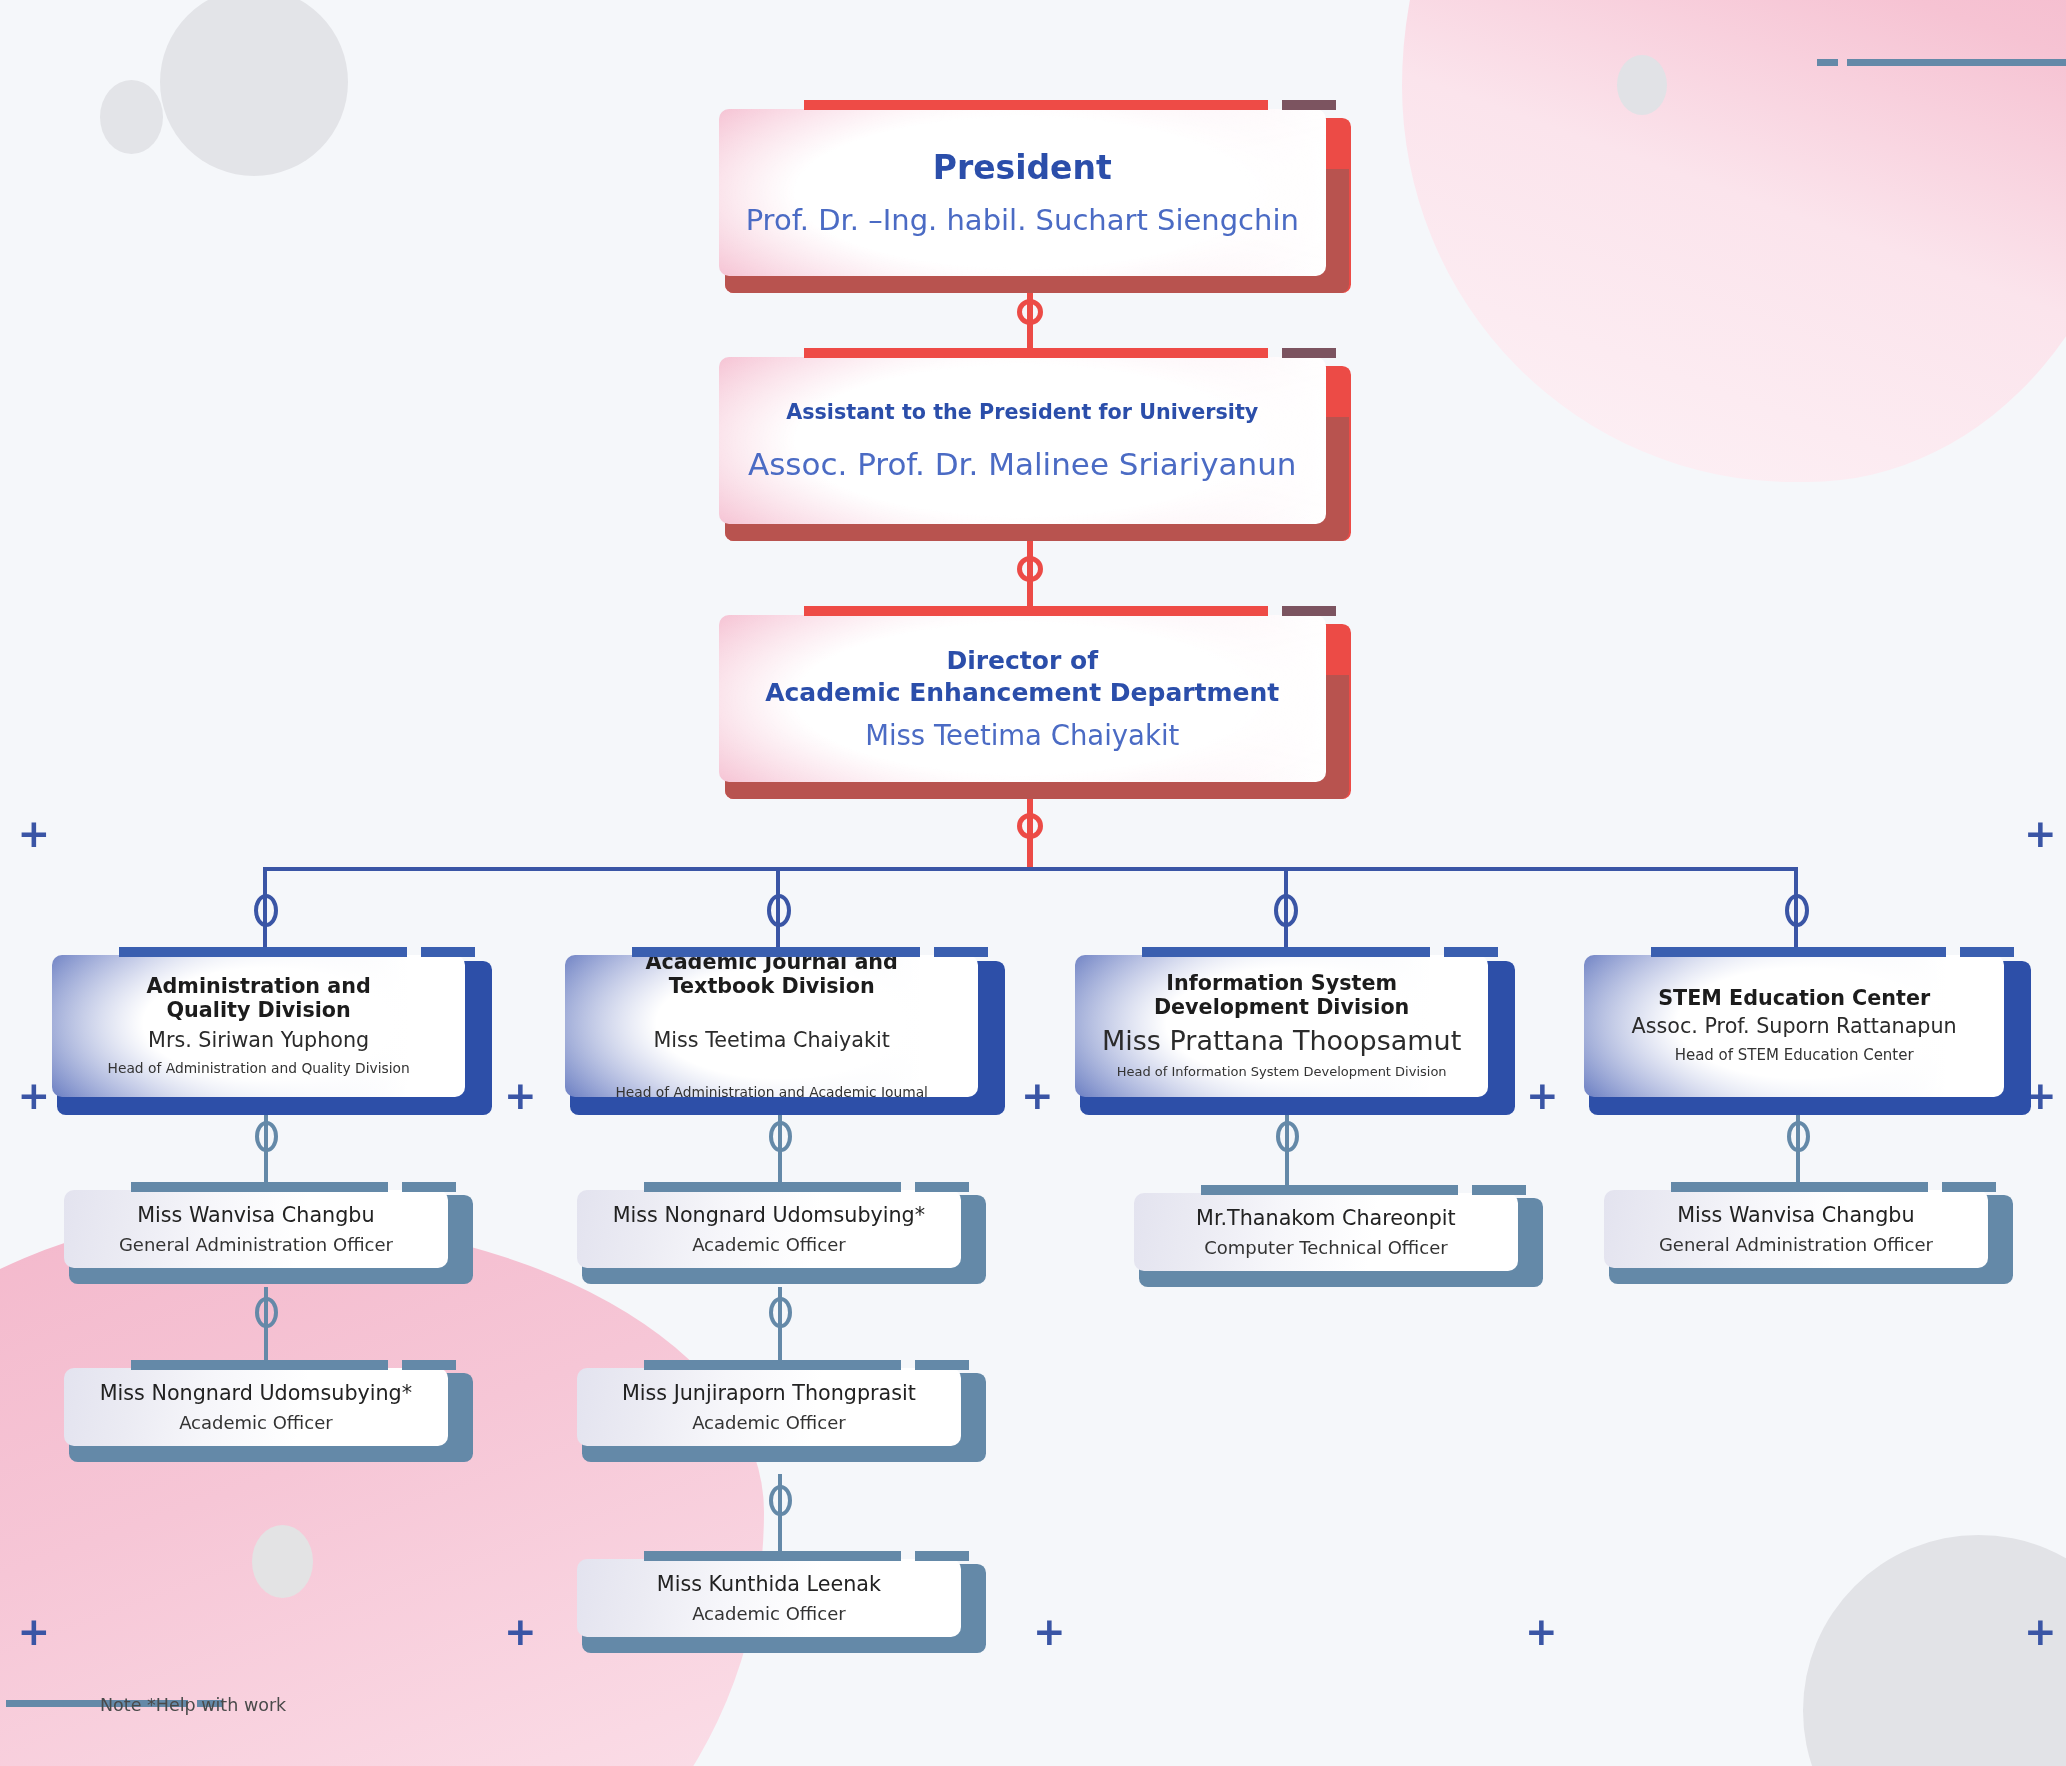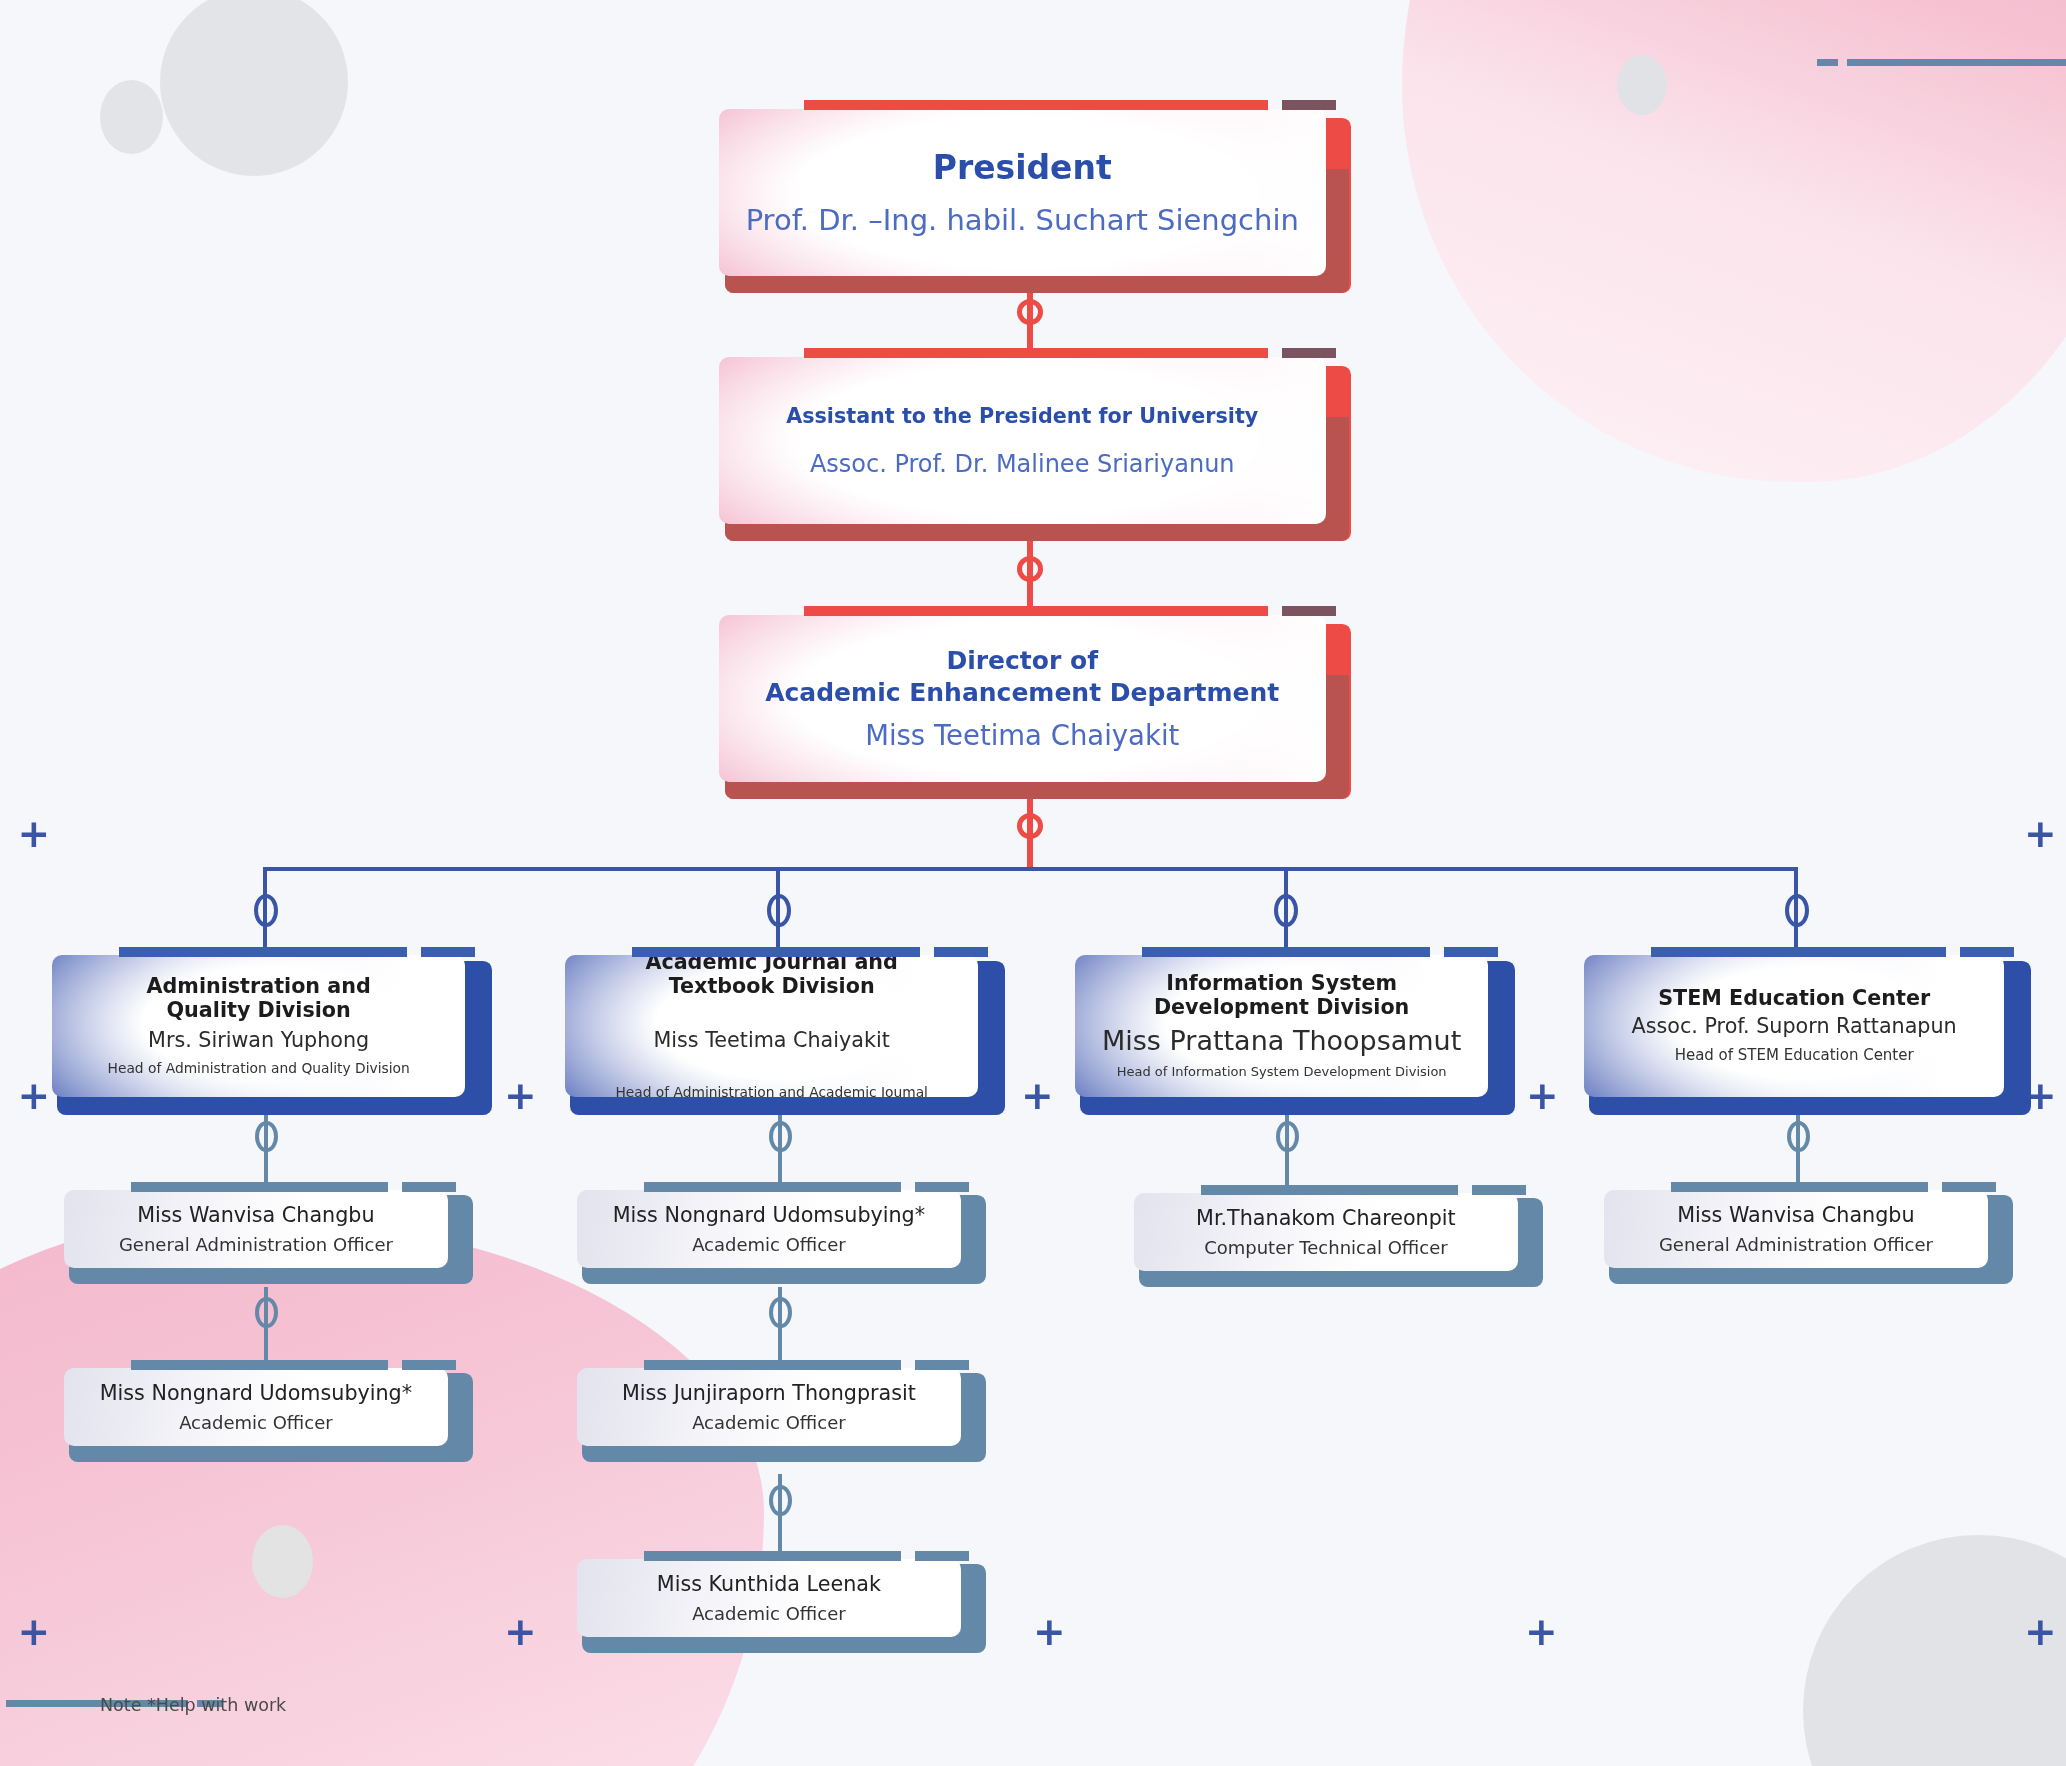--- a/index.html
+++ b/index.html
@@ -240,21 +240,21 @@
     </div>
   </div>
 
   <div class="card exec" style="left:711px; top:348px; width:634px; height:182px;">
     <div class="shadow" style="left:13.8px; top:17.5px; right:-6.3px; bottom:-11.3px;"></div>
     <div class="shadow dark" style="left:13.8px; top:69px; right:-3.8px; bottom:-11.3px; border-radius:0 0 8.8px 8.8px;"></div>
     <div class="body" style="left:7.5px; top:8.8px; right:19px; bottom:6.3px; padding:8.8px 10px;">
       <div class="title" style="font-size:20.7px; line-height:1.28;">
         <div>Assistant to the President for University</div>
       </div>
-      <div class="person" style="font-size:24px; margin-top:21px;">Assoc. Prof. Dr. Malinee Sriariyanun</div>
+      <div class="person" style="font-size:31px; margin-top:21px;">Assoc. Prof. Dr. Malinee Sriariyanun</div>
     </div>
     <div class="cap" style="left:93px; right:8.8px;">
       <div class="c1" style="flex:1;"></div>
       <div class="cgap"></div>
       <div class="c2"></div>
     </div>
   </div>
 
   <div class="card exec" style="left:711px; top:606px; width:634px; height:182px;">
     <div class="shadow" style="left:13.8px; top:17.5px; right:-6.3px; bottom:-11.3px;"></div>

